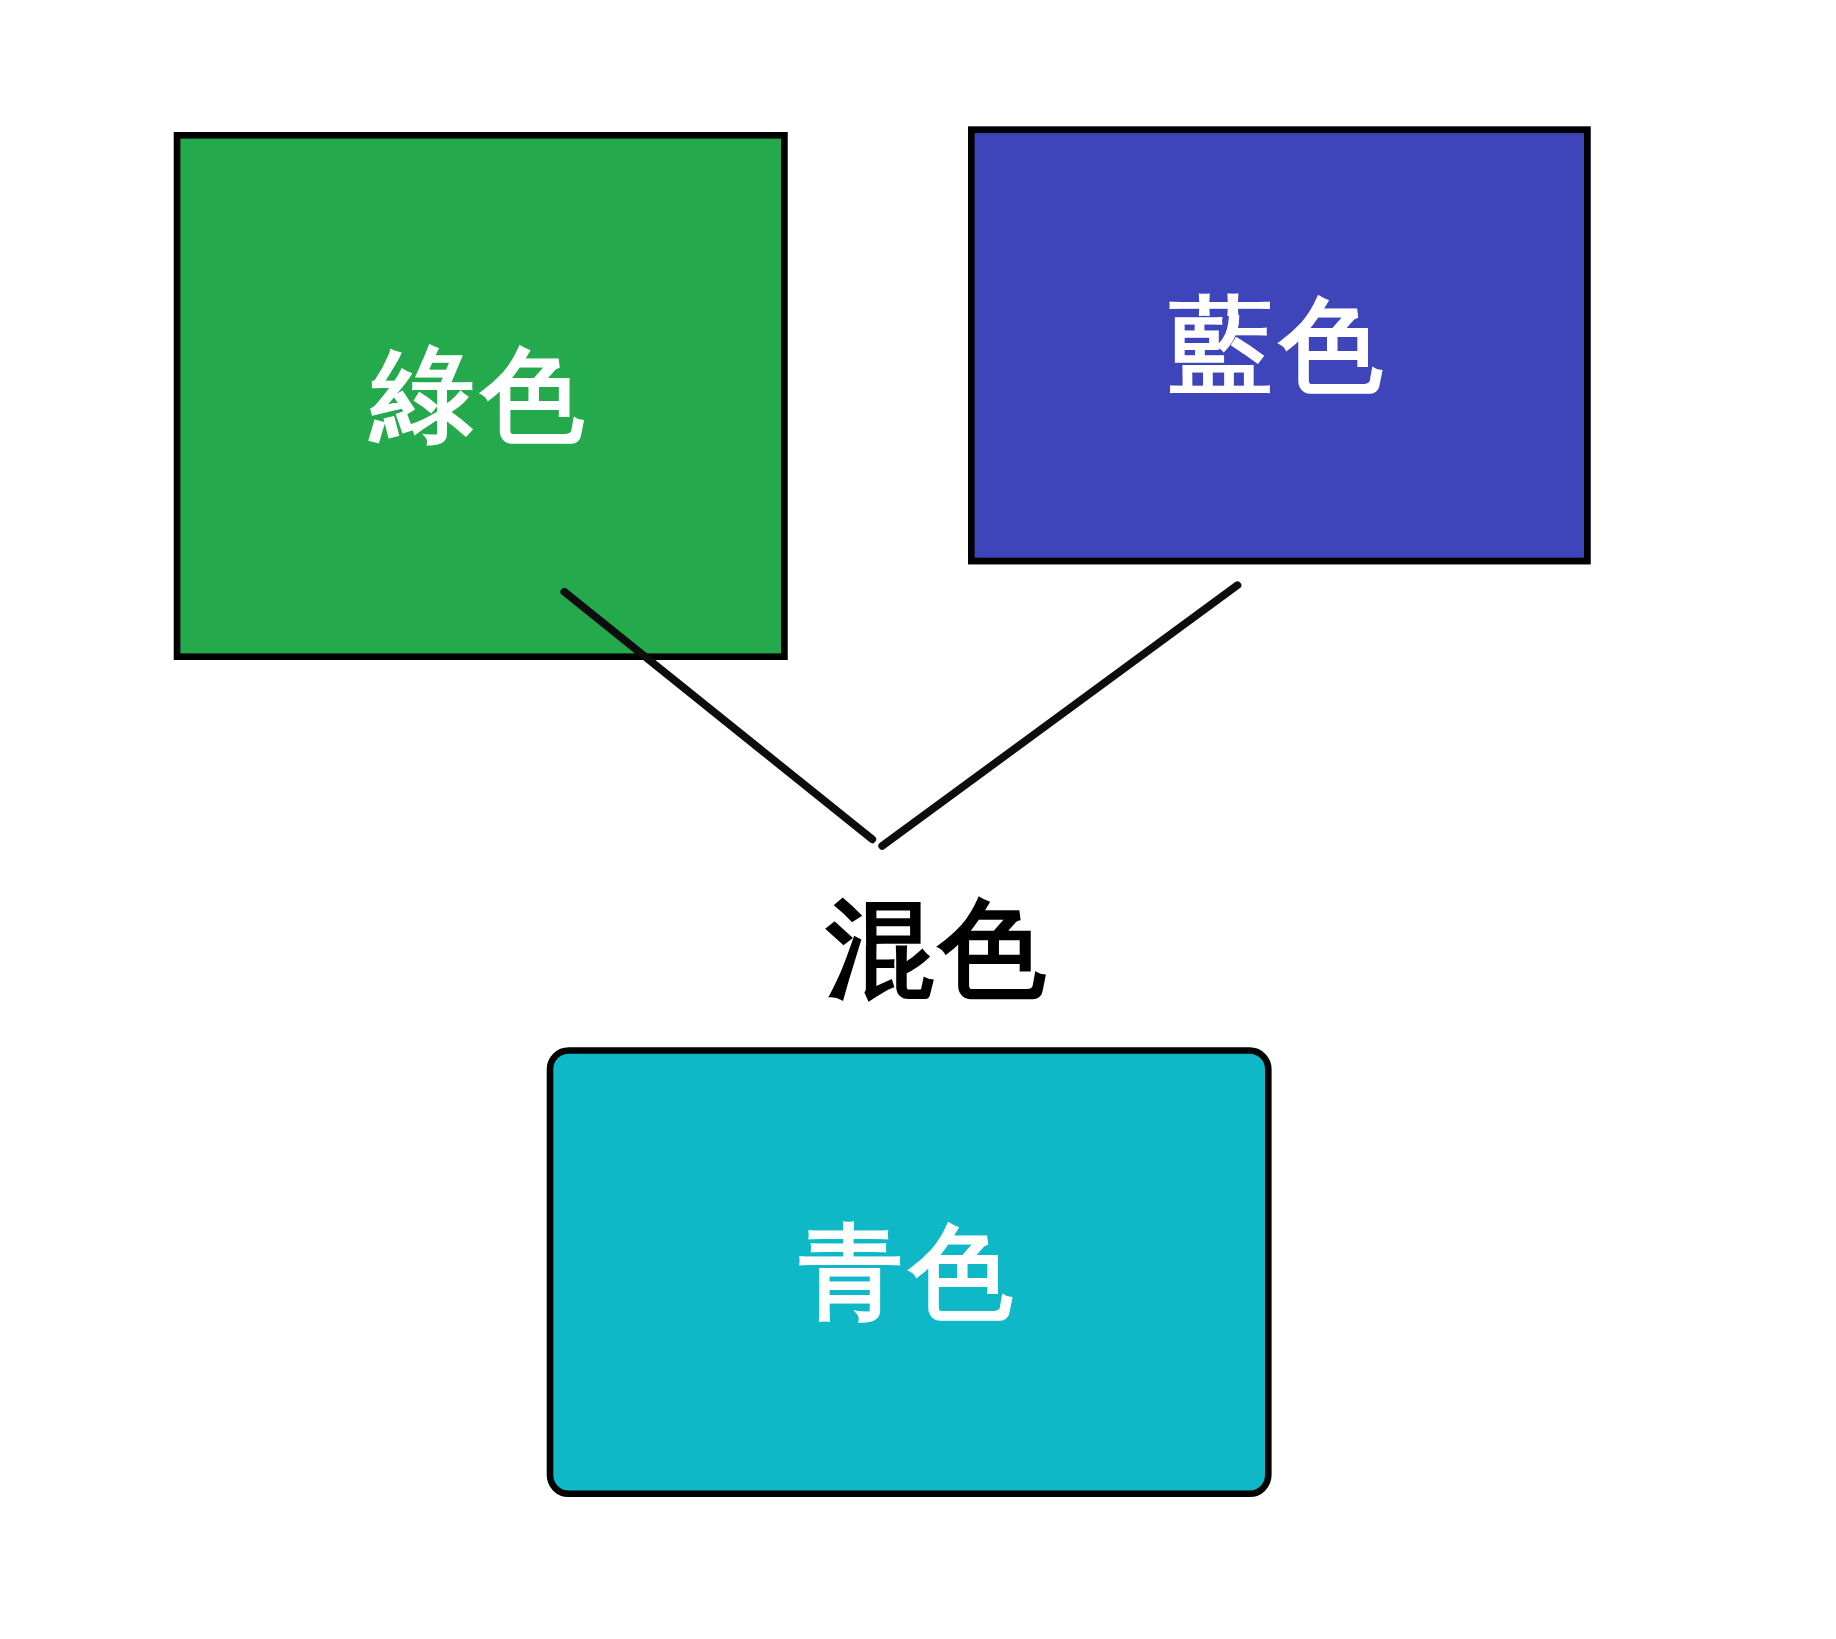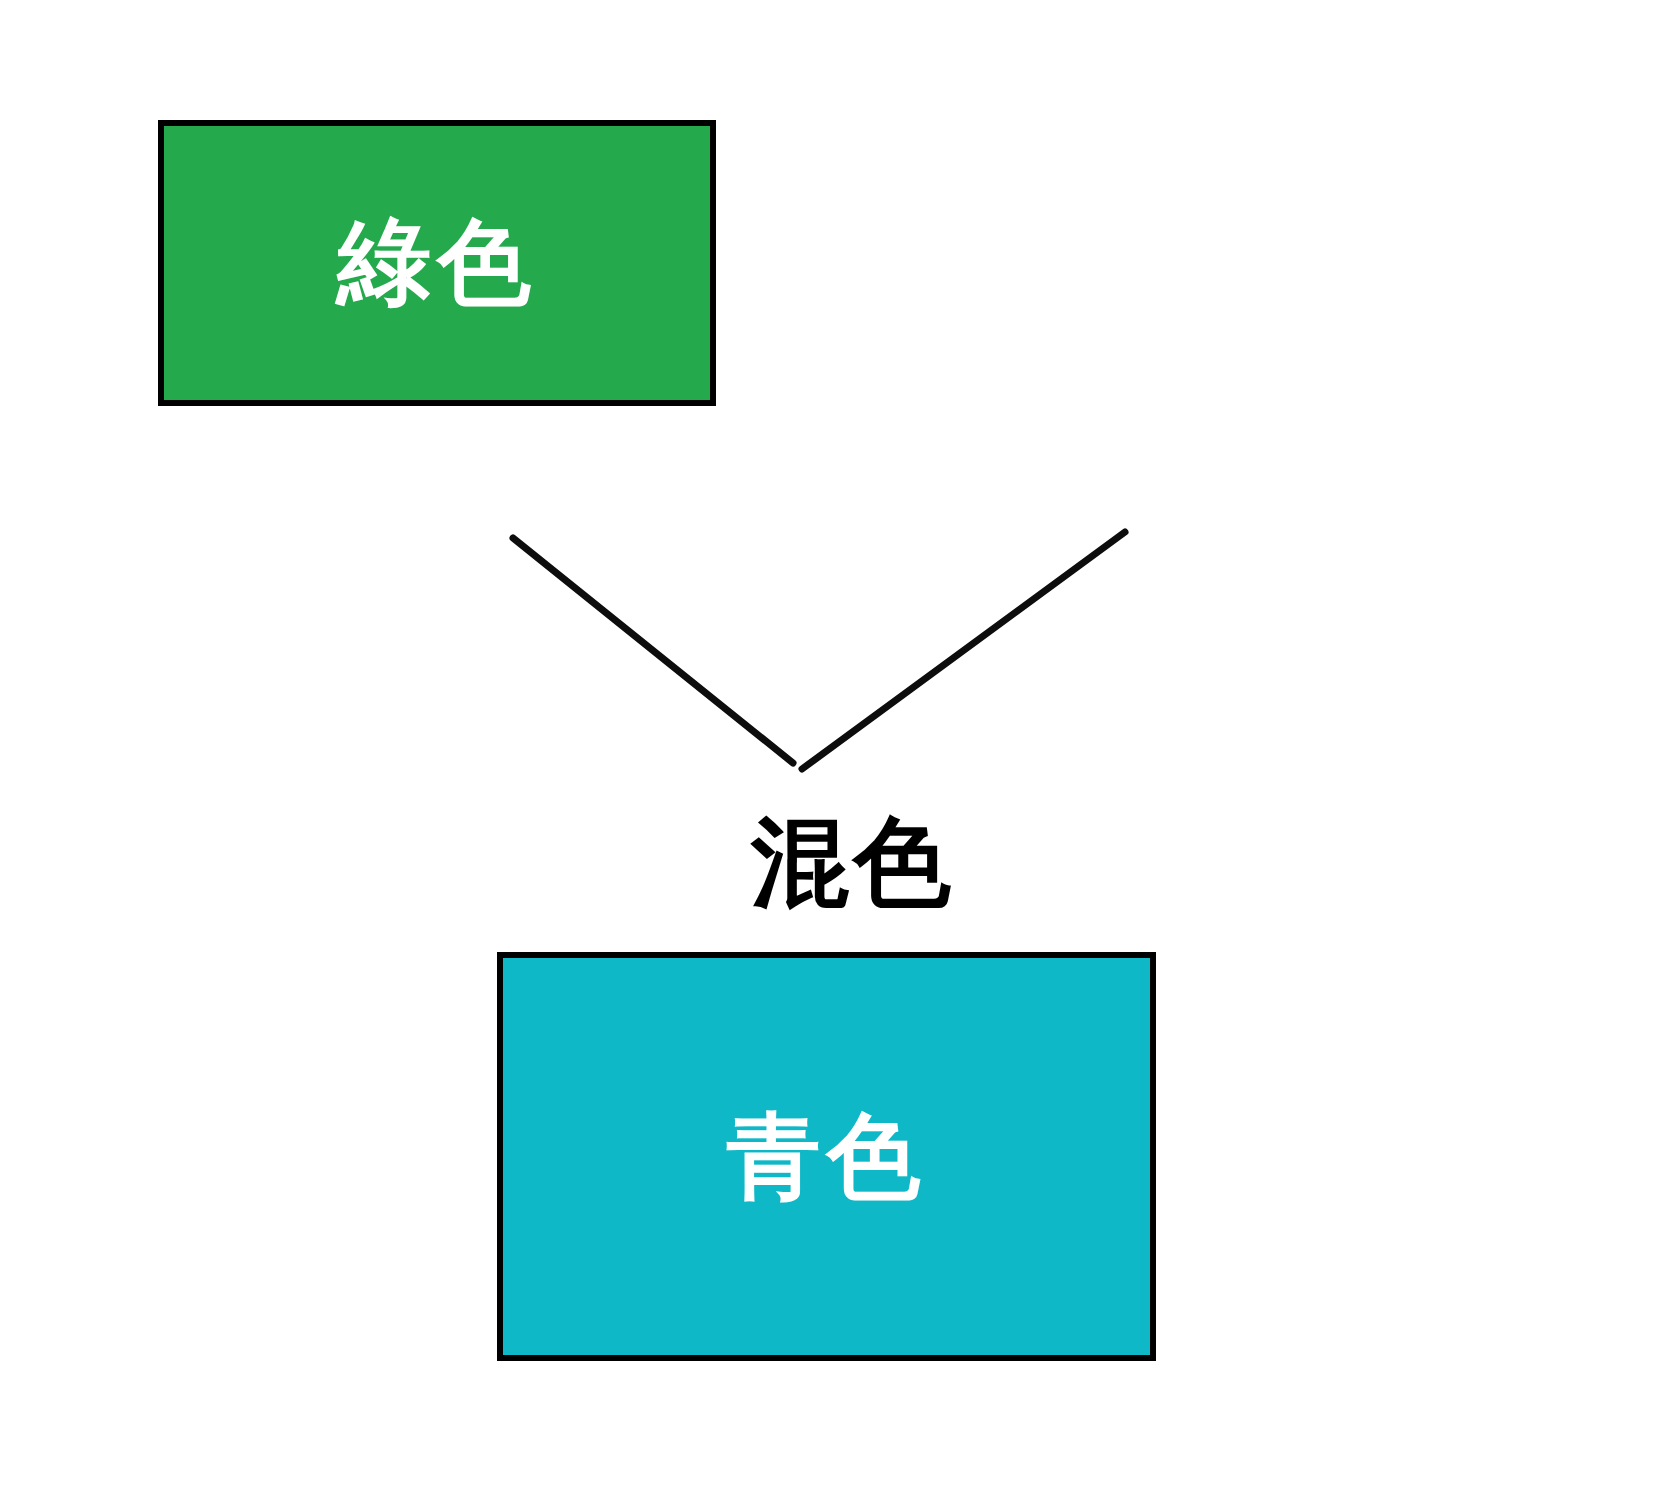--- a/index.html
+++ b/index.html
@@ -30,21 +30,21 @@
     font-weight: 700;
     letter-spacing: 6px;
     line-height: 1;
     user-select: none;
     white-space: nowrap;
   }
   #green-box {
     left: 158px;
     top: 120px;
     width: 558px;
-    height: 286px;
+    height: 480px;
   }
   #blue-box {
     left: 880px;
     top: 115px;
     width: 566px;
     height: 398px;
   }
   #cyan-box {
     left: 497px;
     top: 952px;
@@ -76,25 +76,28 @@
 </style>
 </head>
 <body>
 
 <div class="stage">
 
   <div class="color-box" id="green-box" style="background-color: rgb(36, 170, 76);">
     <span class="box-label" style="color: rgb(255, 255, 255);">綠色</span>
   </div>
 
+  <div class="color-box" id="blue-box" style="background-color: rgb(62, 69, 186);">
+    <span class="box-label" style="color: rgb(255, 255, 255);">藍色</span>
+  </div>
 
   <svg class="connectors" viewBox="0 0 1669 1490">
     <line x1="513" y1="538" x2="793" y2="763" stroke-width="7" stroke-linecap="round" stroke="#0d0d0d"></line>
     <line x1="1125" y1="532" x2="802" y2="769" stroke-width="7" stroke-linecap="round" stroke="#0d0d0d"></line>
   </svg>
 
   <div class="mix-label" style="color: rgb(0, 0, 0);">混色</div>
 
-  <div class="color-box" id="cyan-box" style="background-color: rgb(14, 184, 198);">
+  <div class="color-box" id="cyan-box" style="background-color: rgb(14, 184, 198); border-radius: 20px;">
     <span class="box-label" style="color: rgb(255, 255, 255);">青色</span>
   </div>
 
 </div>
 
 </body></html>

